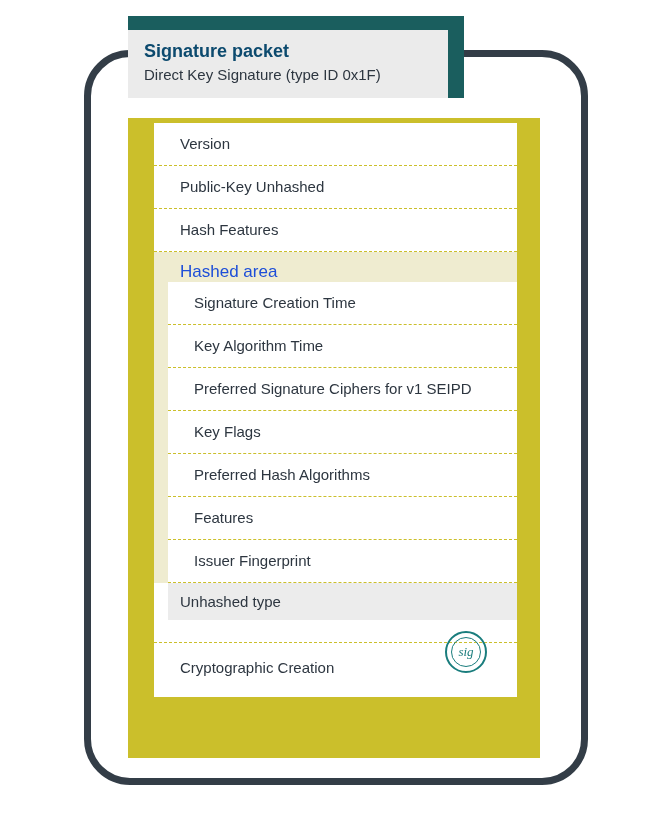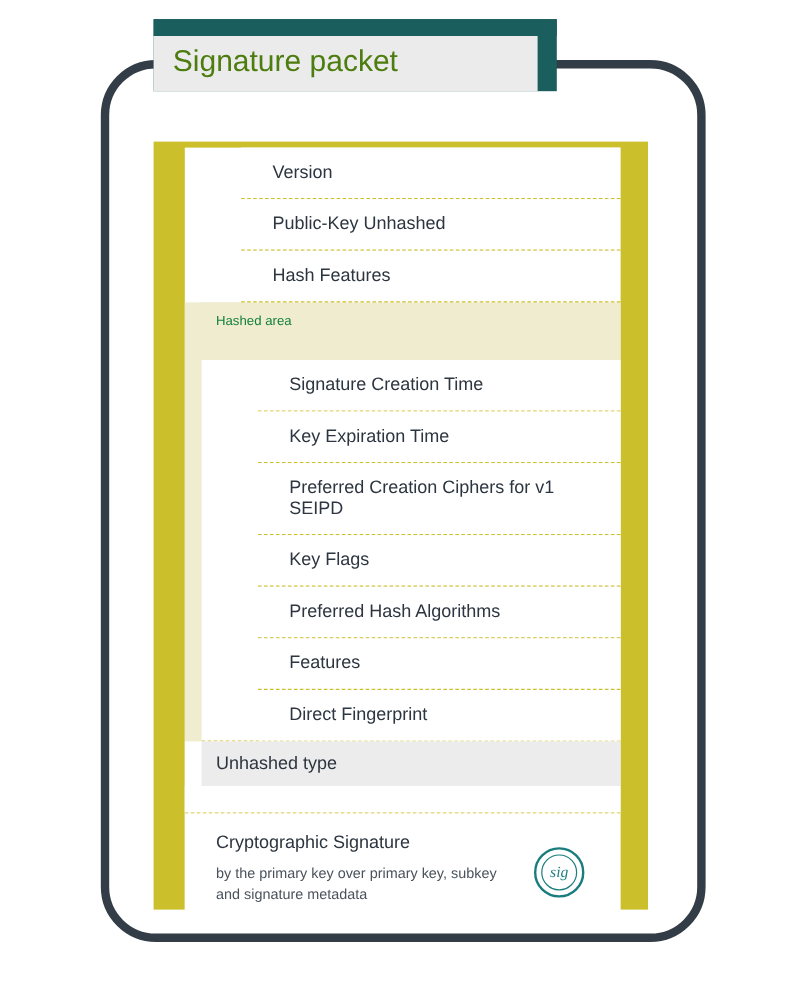--- a/index.html
+++ b/index.html
@@ -43,23 +43,23 @@
     height: 14px;
     width: 100%;
   }
   .header-inner {
     background: #ebebeb;
     padding: 8px 16px 12px 16px;
     box-sizing: border-box;
     width: 320px;
   }
   .header-title {
-    font-size: 25px;
-    font-weight: normal;
-    color: #4d7c0f;
+    font-size: 18px;
+    font-weight: bold;
+    color: #0c4a6e;
     line-height: 26px;
     white-space: nowrap;
   }
   .header-subtitle {
     font-size: 15px;
     color: #2d3640;
     line-height: 22px;
     white-space: nowrap;
   }
 
@@ -83,35 +83,34 @@
   }
 
   .row {
     position: relative;
     background: #ffffff;
     padding: 12px 14px 13px 26px;
     box-sizing: border-box;
     font-size: 15px;
     color: #2d3640;
     border-bottom: 1px dashed #cbbf2b;
-    margin-left: 47px;
   }
   .row:last-child { border-bottom: none; }
 
   
   .hashed-wrap {
     background: #efecd0;
     padding-left: 14px;
     box-sizing: border-box;
   }
   .section-label {
     background: #efecd0;
-    padding: 10px 14px 26px 12px;
-    font-size: 11px;
-    color: #15803d;
+    padding: 10px 14px 0 12px;
+    font-size: 17px;
+    color: #1d4ed8;
     box-sizing: border-box;
   }
   .hashed-rows {
     background: #ffffff;
     border-bottom: 1px dashed #cbbf2b;
   }
   .hashed-rows .row { padding-left: 26px; }
 
   .unhashed-wrap {
     background: #ffffff;
@@ -199,55 +198,55 @@
       <span>Hash Features</span>
     </div>
 
     <div class="hashed-wrap">
       <div class="section-label">Hashed area</div>
       <div class="hashed-rows">
         <div class="row">
           <span>Signature Creation Time</span>
         </div>
         <div class="row">
-          <span>Key Expiration Time</span>
-        </div>
-        <div class="row">
-          <span>Preferred Creation Ciphers for v1 SEIPD</span>
+          <span>Key Algorithm Time</span>
+        </div>
+        <div class="row">
+          <span>Preferred Signature Ciphers for v1 SEIPD</span>
         </div>
         <div class="row">
           <span>Key Flags</span>
         </div>
         <div class="row">
           <span>Preferred Hash Algorithms</span>
         </div>
         <div class="row">
           <span>Features</span>
         </div>
         <div class="row">
-          <span>Direct Fingerprint</span>
+          <span>Issuer Fingerprint</span>
         </div>
       </div>
     </div>
 
     <div class="unhashed-wrap">
       <div class="unhashed-label">Unhashed type</div>
       <div class="unhashed-empty"></div>
     </div>
 
     <div class="sig-row">
-      <div class="sig-title">Cryptographic Signature</div>
-      <div class="sig-desc">by the primary key over primary key, subkey and signature metadata</div>
+      <div class="sig-title">Cryptographic Creation</div>
       <div class="sig-badge">
         <span class="ring"></span>
         <span class="txt">sig</span>
       </div>
     </div>
 
   </div>
 </div>
 
 <div class="header-banner">
   <div class="header-teal"></div>
   <div class="header-inner">
     <div class="header-title">Signature packet</div>
+    <div class="header-subtitle">Direct Key Signature (type ID 0x1F)</div>
   </div>
 </div>
 
 </body></html>

